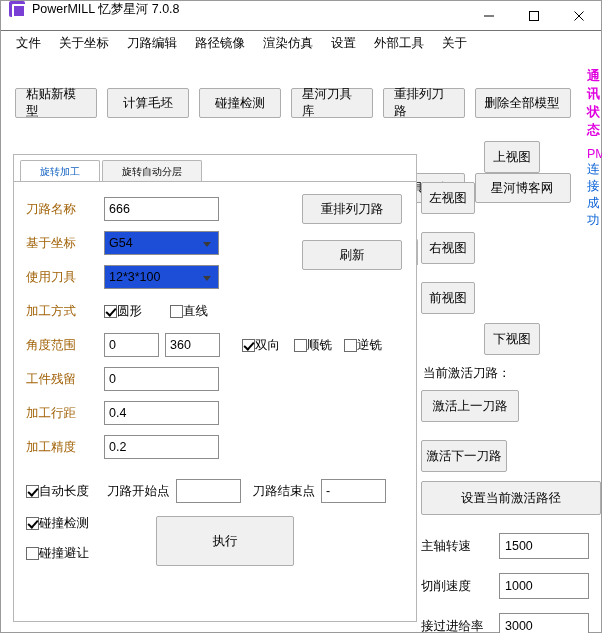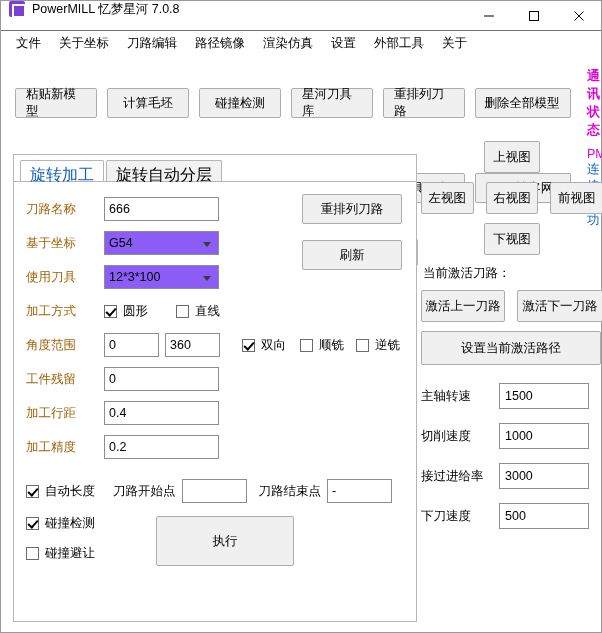--- a/index.html
+++ b/index.html
@@ -59,44 +59,44 @@
   }
   .tab.active { background:#ffffff; color:#1060c0; }
 
   
   .panel {
     position:absolute; left:12px; top:153px; width:404px; height:468px;
     border:1px solid #b6b6b6; background:#fff;
   }
   .subtabs { display:flex; padding-left:6px; padding-top:5px; height:26px; }
   .subtab {
-    padding:4px 9px; font-size:16px; border:1px solid #b6b6b6; border-bottom:none;
+    padding:4px 19px; font-size:10px; border:1px solid #b6b6b6; border-bottom:none;
     background:#f2f2f2; margin-right:2px; border-radius:2px 2px 0 0;
   }
   .subtab.active { background:#ffffff; color:#1060c0; }
   .subtab-line { height:1px; background:#b6b6b6; margin:0; }
 
   .form { padding:10px 0 0 12px; position:relative; }
   .frow { display:flex; align-items:center; height:34px; }
   .flabel { width:78px; font-size:12.5px; color:#a16207; }
   .inp {
     height:24px; border:1px solid #8d8d8d; background:#fff; font-size:12.5px;
     padding:2px 4px; color:#000; font-family:"Liberation Sans", sans-serif;
     display:flex; align-items:center;
   }
   .inp.w115 { width:115px; }
   .sel {
-    height:24px; width:115px; border:1px solid #8d8d8d; background:#8b5cf6; font-size:12.5px;
+    height:24px; width:115px; border:1px solid #8d8d8d; background:#1d4ed8; font-size:12.5px;
     padding:2px 4px; color:#000; display:flex; align-items:center; position:relative;
   }
   .sel:after{
     content:""; position:absolute; right:7px; top:10px;
     border-left:4px solid transparent; border-right:4px solid transparent; border-top:5px solid #3a3a3a;
   }
-  .cb { display:inline-flex; align-items:center; font-size:12.5px; gap:6px; }
+  .cb { display:inline-flex; align-items:center; font-size:12.5px; }
   .box { width:13px; height:13px; border:1px solid #6b6b6b; background:#fff; display:inline-block; position:relative; }
   .box.checked:after{
     content:""; position:absolute; left:3px; top:0px; width:4px; height:8px;
     border:solid #000; border-width:0 2px 2px 0; transform:rotate(42deg);
   }
 
   .btn {
     background:#f0f0f0; border:1px solid #adadad; border-radius:2px;
     font-size:12.5px; display:flex; align-items:center; justify-content:center; color:#000;
   }
@@ -104,21 +104,21 @@
   .refresh-btn { position:absolute; right:14px; top:58px; width:100px; height:30px; }
 
   .exec-btn { width:138px; height:50px; }
 
   
   .right { position:absolute; left:420px; top:140px; width:182px; }
   .rbtn {
     background:#f0f0f0; border:1px solid #adadad; border-radius:2px;
     font-size:12.5px; display:flex; align-items:center; justify-content:center; height:32px; color:#000;
   }
-  .rrow { display:flex; gap:12px; margin-bottom:9px; }
+  .rrow { display:flex; gap:18px; margin-bottom:9px;flex-direction:column; }
   .center-row { display:flex; justify-content:center; }
   .rlabel { font-size:12.5px; margin:10px 0 8px 2px; }
   .rinput-row { display:flex; align-items:center; margin-bottom:14px; }
   .rinput-label { width:78px; font-size:12.5px; }
   .rinput {
     width:90px; height:26px; border:1px solid #8d8d8d; background:#fff;
     font-size:12.5px; padding:2px 5px; display:flex; align-items:center;
   }
 </style>
 </head>
@@ -306,21 +306,21 @@
       <div class="rbtn" style="width:54px;">右视图</div>
       <div class="rbtn" style="width:54px;">前视图</div>
     </div>
     <div class="center-row" style="margin-bottom:6px;">
       <div class="rbtn" style="width:56px;">下视图</div>
     </div>
 
     <div class="rlabel">当前激活刀路：</div>
 
     <div class="rrow">
-      <div class="rbtn" style="width:84px;">激活上一刀路</div>
+      <div class="rbtn" style="width:98px;">激活上一刀路</div>
       <div class="rbtn" style="width:86px;">激活下一刀路</div>
     </div>
 
     <div style="margin-bottom:18px;border-radius:15px;">
       <div class="rbtn" style="width:180px;height:34px;">设置当前激活路径</div>
     </div>
 
     <div class="rinput-row">
       <span class="rinput-label">主轴转速</span>
       <span class="rinput">1500</span>

